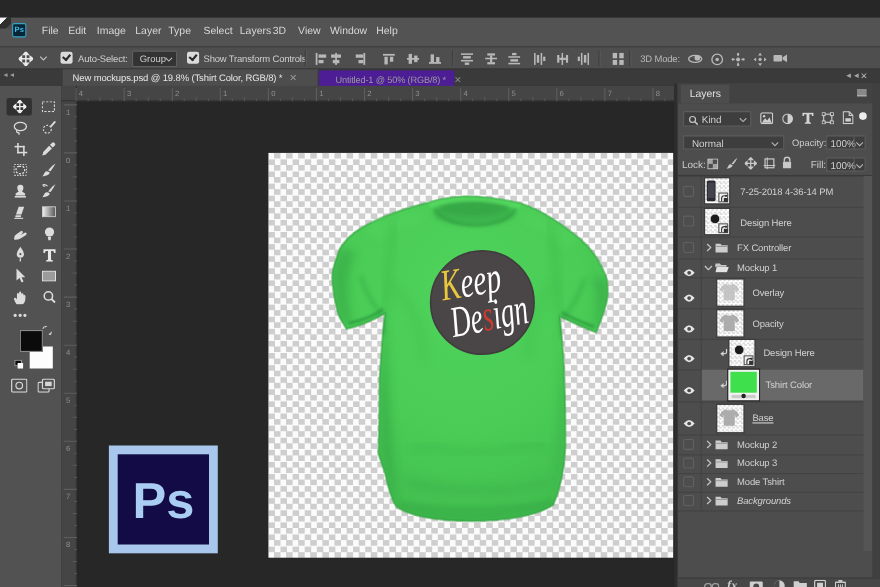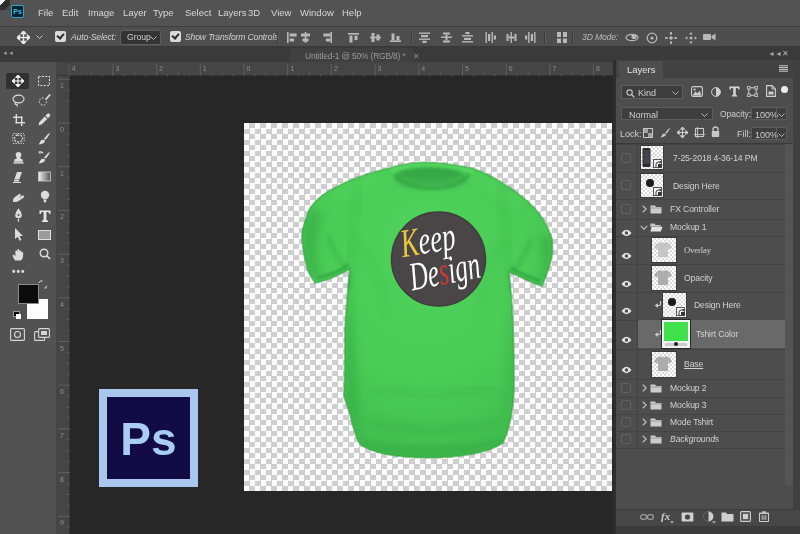--- a/index.html
+++ b/index.html
@@ -1,47 +1,47 @@
 <!DOCTYPE html>
 <html><head>
 <meta charset="utf-8">
 <style>
   * { margin:0; padding:0; box-sizing:border-box; -webkit-font-smoothing:antialiased; }
   html,body { width:800px; height:534px; overflow:hidden; background:#272727;
     font-family:"Liberation Sans", sans-serif; }
-  #app { position:absolute; left:0; top:0; width:800px; height:470px; }
+  #app { position:absolute; left:0; top:16px; width:800px; height:470px; }
   .abs { position:absolute; }
 
   
   #menubar { left:0; top:0; width:800px; height:26px; background:#535353; }
   #menubar .corner { left:0; top:0; width:10px; height:10px;
      background:linear-gradient(135deg,#f5f5f5 0 30%,#2e2e2e 30% 75%,#494949 75%); }
   .psicon { left:11px; top:5px; width:13px; height:13px; background:#062433;
      border:1px solid #35a3c8; border-radius:2px; color:#3fbfe8;
      font-size:7px; font-weight:bold; text-align:center; line-height:11px; }
   .menu { top:0; height:26px; line-height:25px; color:#d8d8d8; font-size:9.5px; }
 
   
   #optbar { left:0; top:26px; width:800px; height:21px; background:#4e4e4e;
      border-top:1px solid #3e3e3e; border-bottom:1px solid #393939; }
-  .opttext { color:#cfcfcf; font-size:8.6px; letter-spacing:-0.15px; top:5px;font-style:italic; }
+  .opttext { color:#cfcfcf; font-size:8.6px; letter-spacing:-0.15px; top:5px; }
   .chk { width:11px; height:11px; background:#dadada; border-radius:2px; top:4px; }
   .chk:after { content:""; position:absolute; left:2px; top:2px; width:5px; height:3px;
      border-left:2px solid #2a2a2a; border-bottom:2px solid #2a2a2a; transform:rotate(-50deg); }
   .drop { background:#333; border:1px solid #5f5f5f; border-radius:2px;
      color:#cdcdcd; font-size:8.6px; }
   .sep { width:1px; background:#3e3e3e; top:3px; height:14px; box-shadow:1px 0 0 #5a5a5a; }
   .alico { top:5px; }
 
   
   #dockstrip { left:0; top:47px; width:800px; height:15px; background:#3a3a3a; }
   #tabactive { left:57px; top:47px; width:232px; height:17px; background:#4d4d4d;
      color:#e8e8e8; font-size:8.6px; letter-spacing:-0.1px; line-height:17px; padding-left:9px;
      white-space:nowrap; }
-  #tabinactive { left:289px; top:48px; width:124px; height:16px; background:#404040;
+  #tabinactive { left:289px; top:48px; width:124px; height:16px; background:#4c1d95;
      color:#9b9b9b; font-size:8.4px; letter-spacing:-0.15px; line-height:16px; padding-left:15px;
      white-space:nowrap; border-left:1px solid #383838; }
 
   
   #toolbar { left:0; top:62px; width:56px; height:472px; background:#525252; }
 
   
   #hruler { left:56px; top:62px; width:557px; height:14px; background:#454545;
       border-bottom:1px solid #333; }
   #vruler { left:56px; top:76px; width:14px; height:458px; background:#454545;
@@ -220,20 +220,22 @@
         <path d="M12 6l-2.4-1.8v3.6z"></path>
       </svg>
     <svg class="abs alico" style="left:703px;" width="13" height="10" viewBox="0 0 13 10" fill="#b8b8b8">
       <rect x="0" y="2" width="8" height="6" rx="1"></rect>
         <path d="M8.5 4l4-2.5v7l-4-2.5z"></path>
       </svg>
   </div>
 
   <div id="dockstrip" class="abs"></div>
   <div class="abs" style="left:2px;top:50px;color:#9a9a9a;font-size:6px;">◄◄</div>
+  <div id="tabactive" class="abs">New mockups.psd @ 19.8% (Tshirt Color, RGB/8) *
+    <span style="color:#9a9a9a;margin-left:4px;">✕</span></div>
   <div id="tabinactive" class="abs">Untitled-1 @ 50% (RGB/8) *
     <span style="color:#8a8a8a;margin-left:5px;">✕</span></div>
   <div class="abs" style="left:768px;top:50px;color:#a5a5a5;font-size:7px;z-index:6;letter-spacing:0;">◄◄</div>
   <div class="abs" style="left:782px;top:49px;color:#b5b5b5;font-size:8px;z-index:6;">✕</div>
 
   <div id="toolbar" class="abs">
 
     <div class="abs" style="left:6px;top:11px;width:23px;height:16px;background:#313131;border-radius:2px;"></div>
     <svg class="abs" style="left:12px;top:13px;" width="12" height="12" viewBox="0 0 13 13">
       <g stroke="#f0f0f0" stroke-width="1.3" fill="#f0f0f0">
@@ -747,21 +749,21 @@
   <div class="lname" style="left:670px;top:222px;">Mockup 1</div>
   <div class="abs" style="left:621px;top:246px;"><svg width="11" height="8" viewBox="0 0 11 8">
         <path d="M0.5 4 Q5.5 -2.5 10.5 4 Q5.5 10.5 0.5 4z" fill="#e6e6e6"></path>
         <circle cx="5.5" cy="4" r="1.7" fill="#4d4d4d"></circle>
       </svg></div>
   <div class="abs" style="left:652px;top:238px;width:24px;height:24px;background:repeating-conic-gradient(#dcdcdc 0 25%, #ffffff 0 50%);background-size:4px 4px;outline:1px solid #3c3c3c;">
       <svg width="22" height="23" viewBox="0 0 22 23" style="position:absolute;left:0;top:0;">
         <path d="M8 4 L4 6 L2 10 L5 11.5 L6 9 L6 19 L16 19 L16 9 L17 11.5 L20 10 L18 6 L14 4 Q11 6.5 8 4z" fill="#bdbdbd" opacity="0.85"></path>
       </svg>
     </div>
-  <div class="lname" style="left:684px;top:245px;font-family:Liberation Serif, serif;">Overlay</div>
+  <div class="lname" style="left:684px;top:245px;">Overlay</div>
   <div class="abs" style="left:621px;top:274px;"><svg width="11" height="8" viewBox="0 0 11 8">
         <path d="M0.5 4 Q5.5 -2.5 10.5 4 Q5.5 10.5 0.5 4z" fill="#e6e6e6"></path>
         <circle cx="5.5" cy="4" r="1.7" fill="#4d4d4d"></circle>
       </svg></div>
   <div class="abs" style="left:652px;top:266px;width:24px;height:24px;background:repeating-conic-gradient(#dcdcdc 0 25%, #ffffff 0 50%);background-size:4px 4px;outline:1px solid #3c3c3c;">
       <svg width="22" height="23" viewBox="0 0 22 23" style="position:absolute;left:0;top:0;">
         <path d="M8 4 L4 6 L2 10 L5 11.5 L6 9 L6 19 L16 19 L16 9 L17 11.5 L20 10 L18 6 L14 4 Q11 6.5 8 4z" fill="#a9a9a9" opacity="0.95"></path>
       </svg>
     </div>
   <div class="lname" style="left:684px;top:273px;">Opacity</div>

